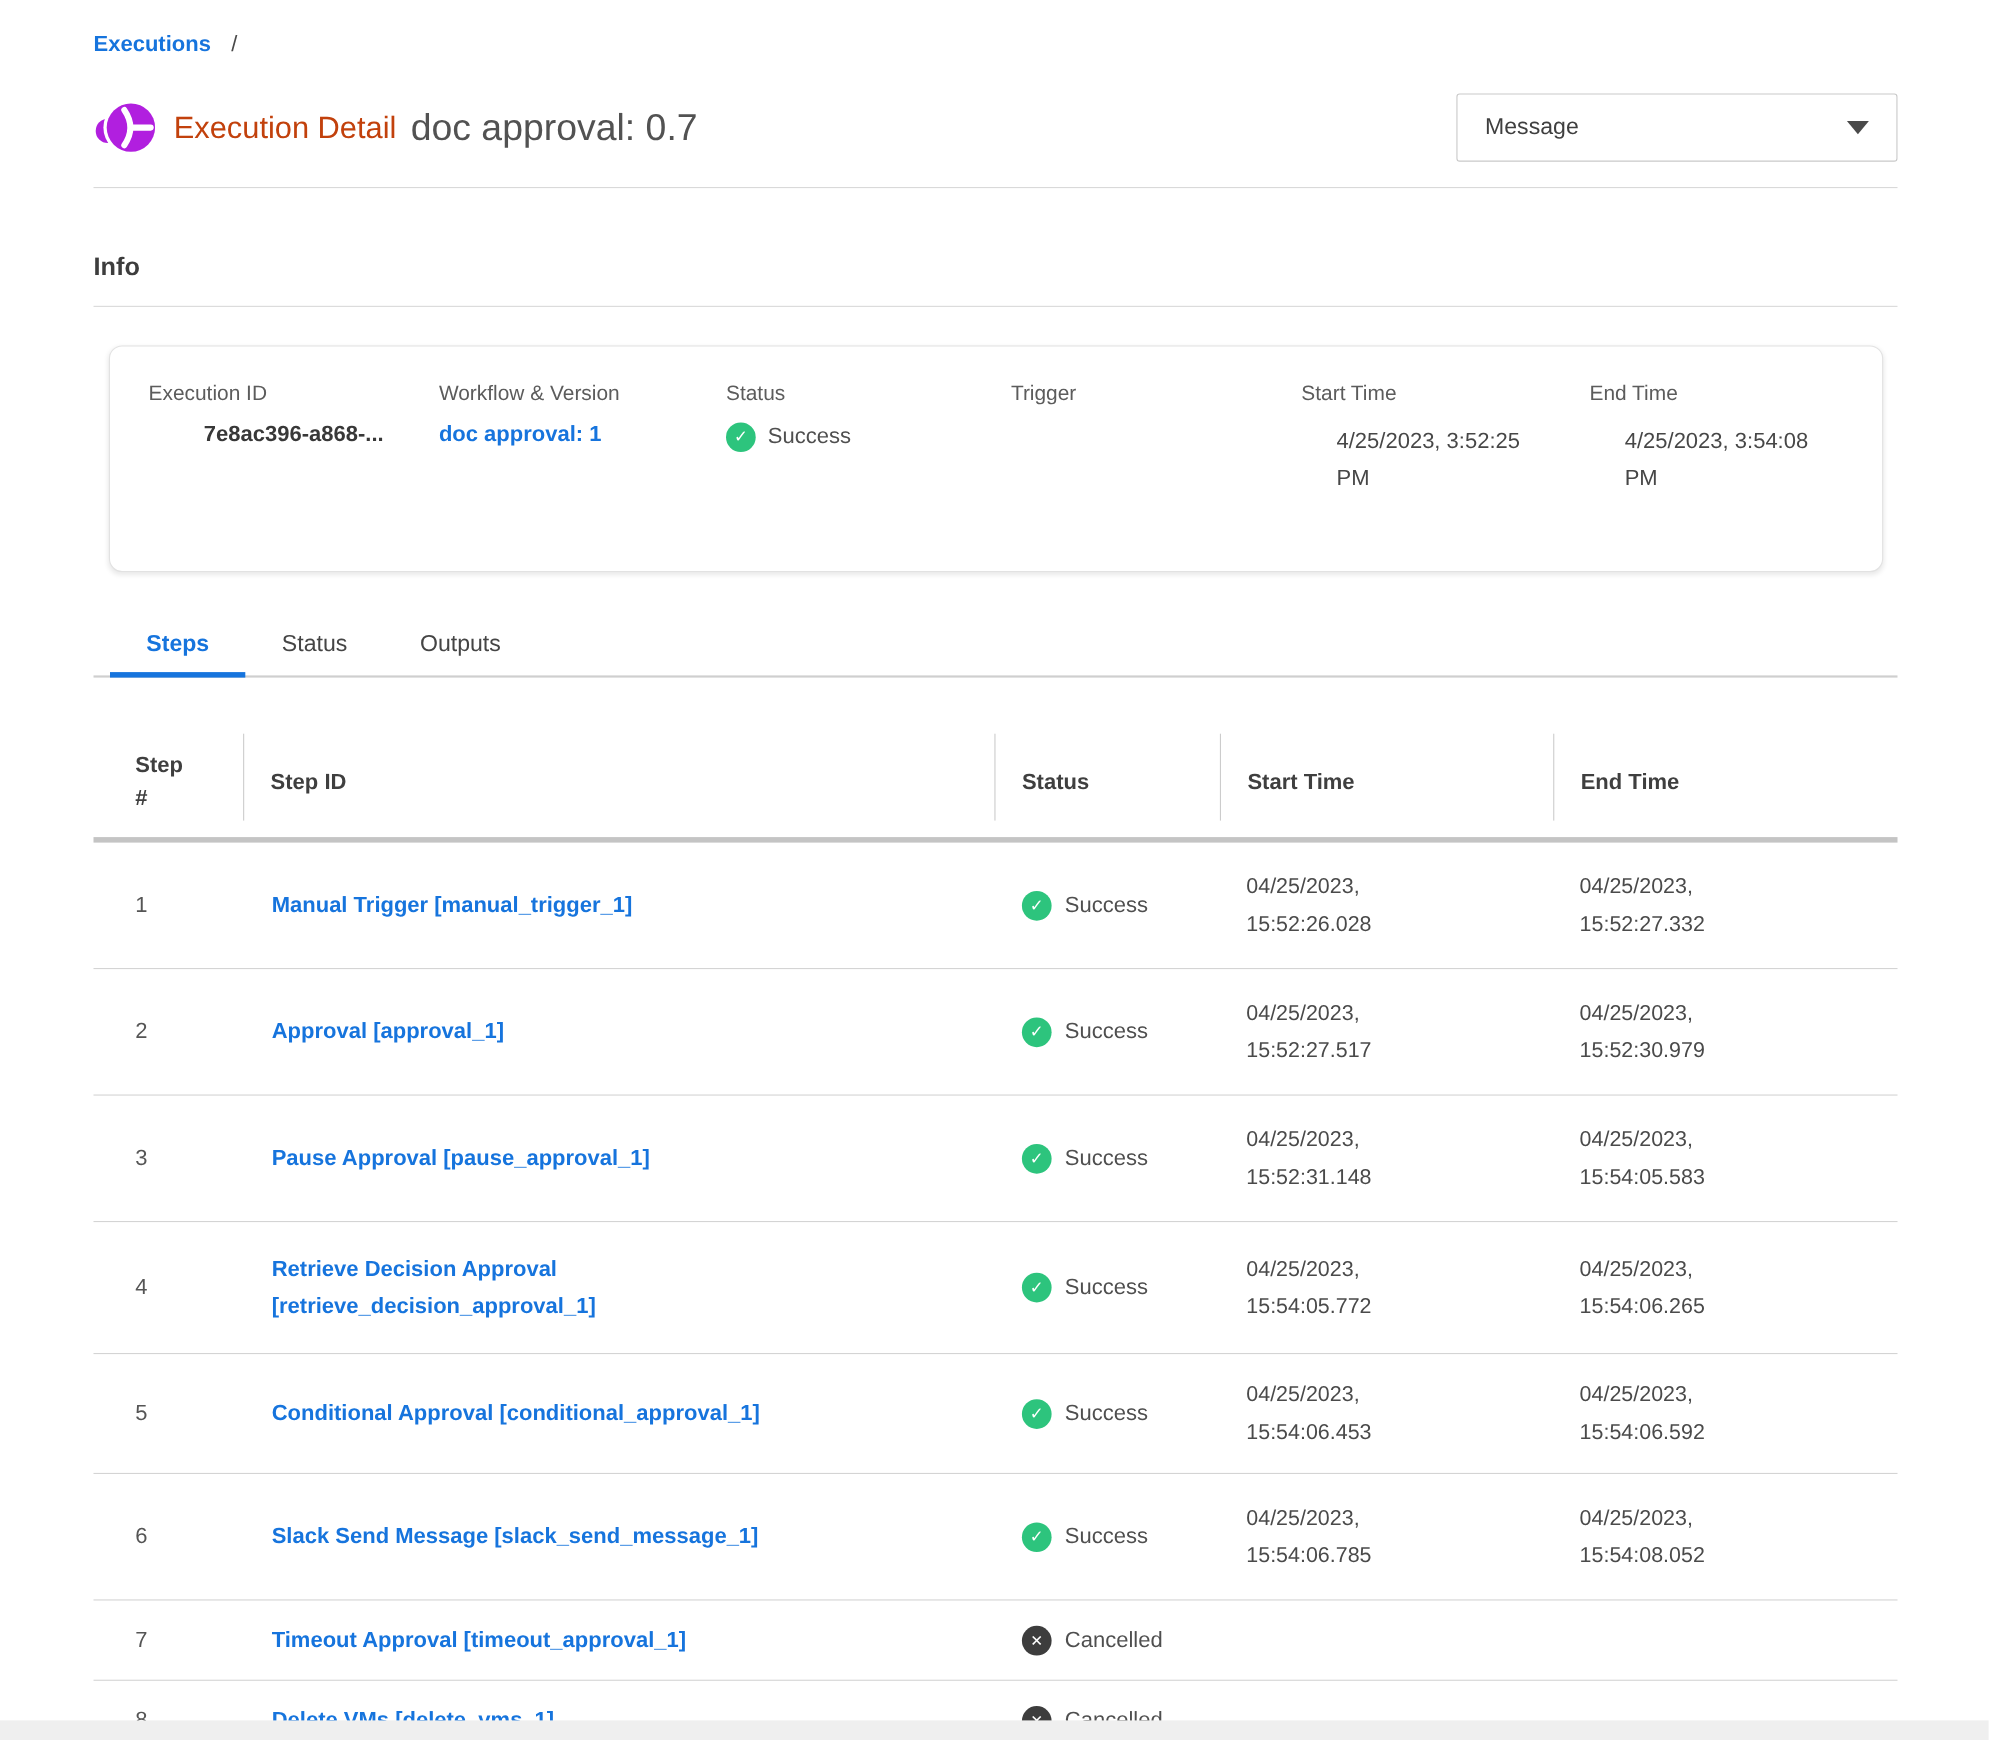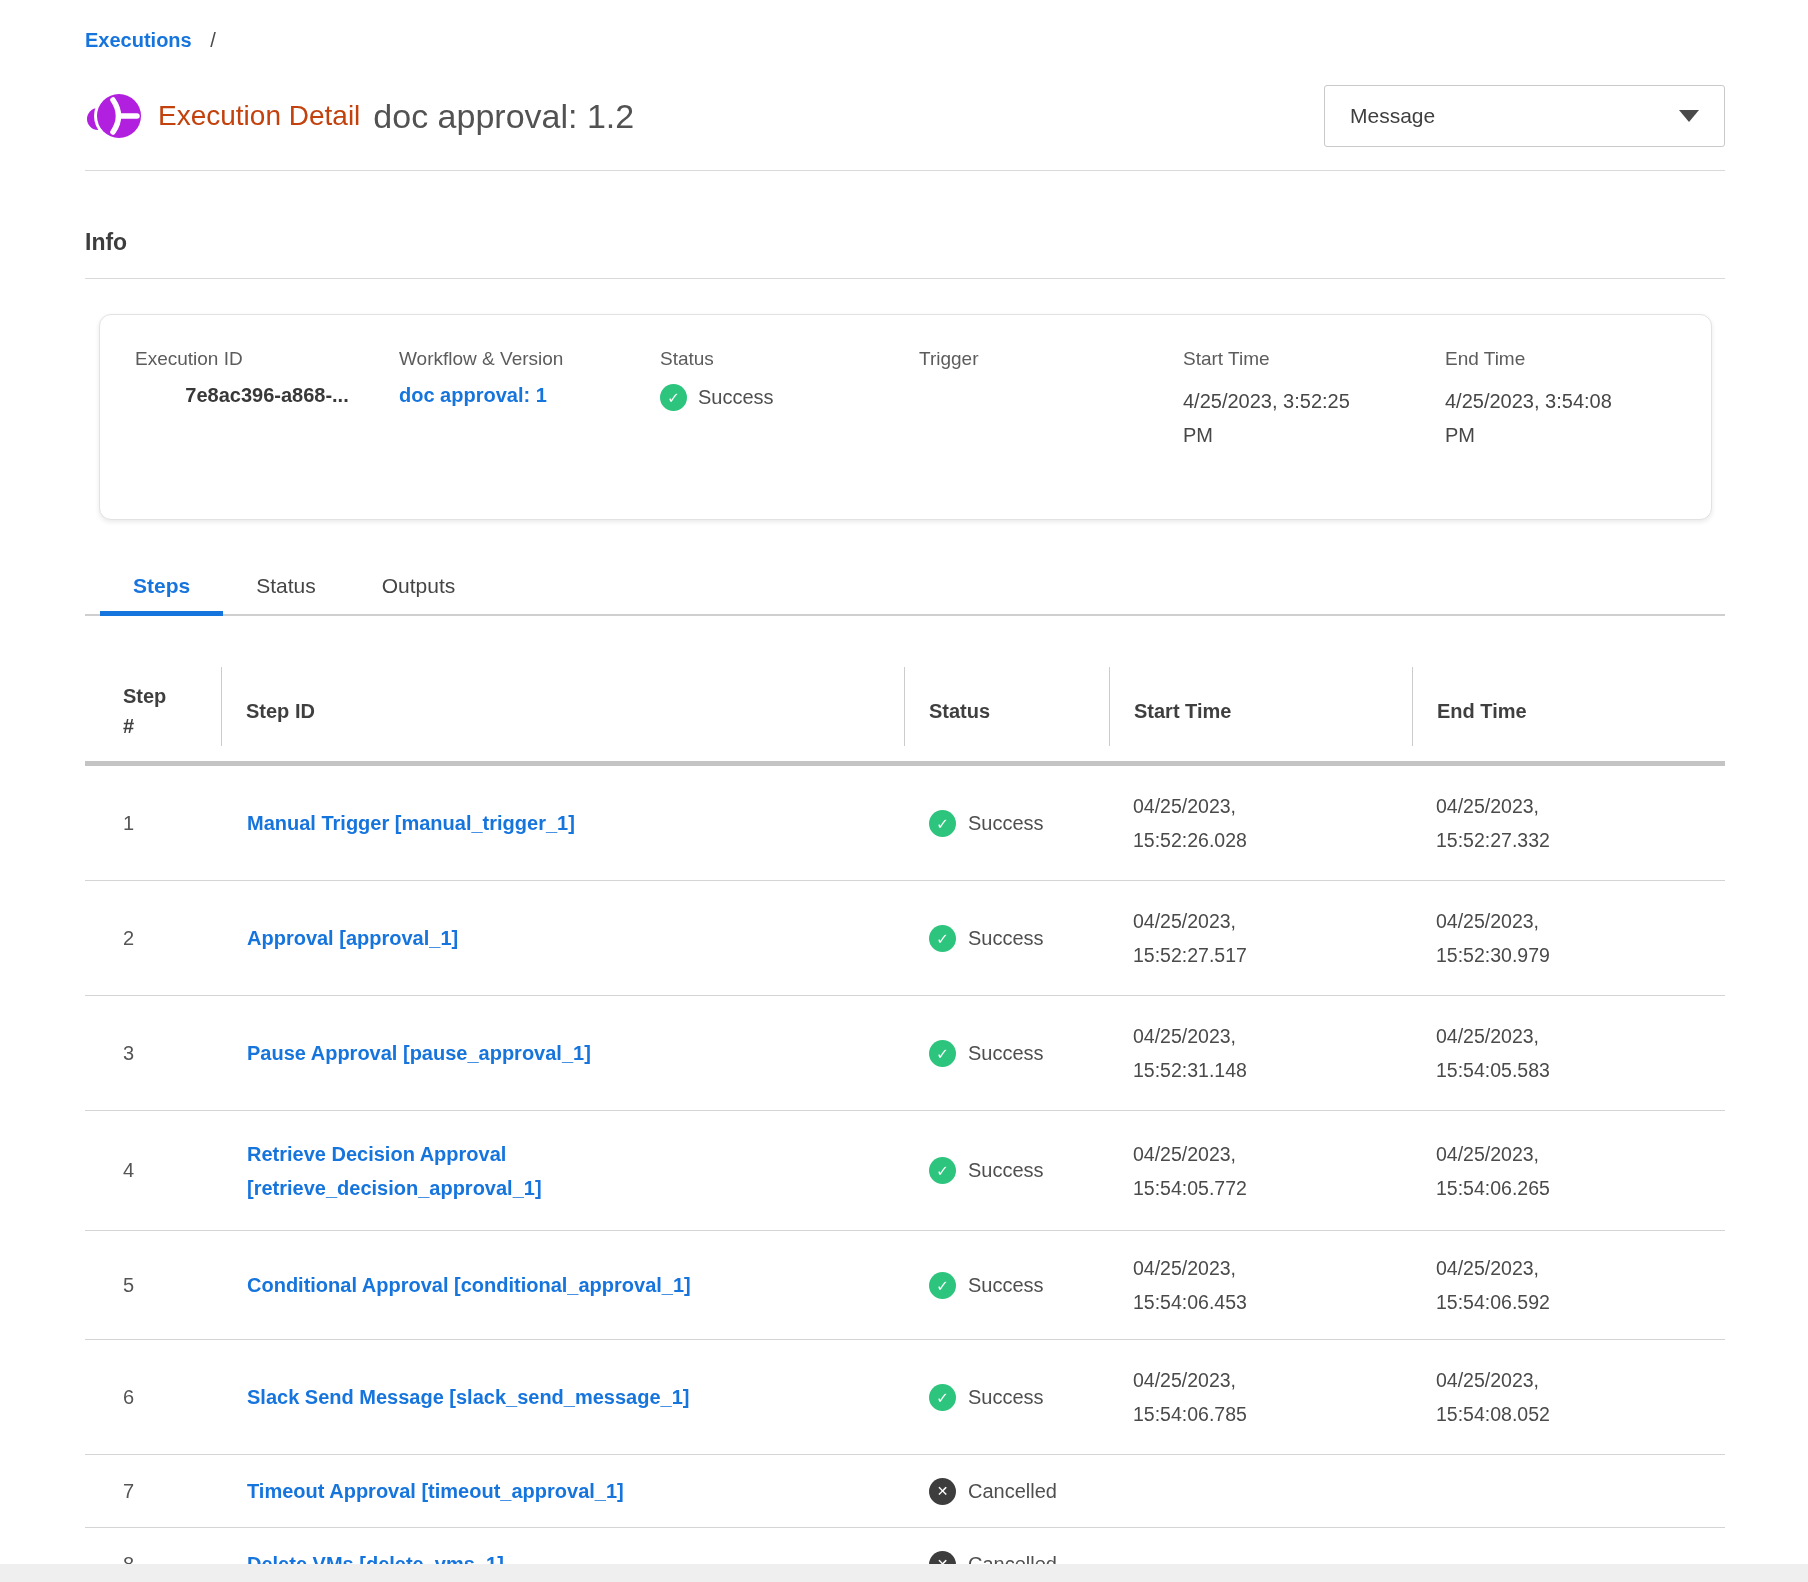--- a/index.html
+++ b/index.html
@@ -40,21 +40,21 @@
     margin:35px 13px 0 14px; height:206px; box-sizing:border-box;
     border:1px solid #e2e2e2; border-radius:12px; background:#fff;
     box-shadow:0 2px 5px rgba(0,0,0,0.09);
     display:grid; grid-template-columns:264px 261px 259px 264px 262px 1fr;
     padding:33px 0 0 35px;
   }
   .info-label { font-size:19px; color:#5c5c5c; }
   .info-value { margin-top:14px; font-size:20px; color:#3e3e3e; }
   .info-value.id { font-weight:700; color:#383838;text-align:center; }
   .link { color:#1674dd; text-decoration:none; font-weight:600; cursor:pointer; }
-  .info-value.time { color:#474747; max-width:200px; line-height:34px; }
+  .info-value.time { color:#474747; max-width:200px; line-height:34px;margin-left:32px; }
   .status-wrap { display:flex; align-items:center; gap:11px; color:#4f4f4f; }
 
   .status-ico {
     width:27px; height:27px; border-radius:50%; flex:0 0 auto;
     display:flex; align-items:center; justify-content:center;
     color:#fff; font-size:15px; font-weight:700; line-height:1;
   }
   .status-ico[data-status="Success"] { background:#2dc47d; }
   .status-ico[data-status="Success"]::after { content:"✓"; }
   .status-ico[data-status="Cancelled"] { background:#3d3d3d; }
@@ -112,21 +112,21 @@
 
   <div class="header-row">
     <svg class="wf-icon" viewBox="0 0 56 56">
       <circle cx="13" cy="31" r="11" fill="#b11fdf"></circle>
       <circle cx="34" cy="28" r="25" fill="#ffffff"></circle>
       <circle cx="34" cy="28" r="22" fill="#b11fdf"></circle>
       <path d="M 28 12 Q 39 28 28 44" fill="none" stroke="#ffffff" stroke-width="5.5" stroke-linecap="round"></path>
       <line x1="35" y1="28" x2="52" y2="28" stroke="#ffffff" stroke-width="5.5" stroke-linecap="round"></line>
     </svg>
     <span class="page-title">Execution Detail</span>
-    <span class="page-subtitle">doc approval: 1.2</span>
+    <span class="page-subtitle">doc approval: 0.7</span>
     <div class="dropdown">
       <span class="dropdown-value">Message</span>
       <span class="caret"></span>
     </div>
   </div>
 
   <hr class="divider top">
 
   <h2 class="info-heading">Info</h2>
   <hr class="divider under-info">

